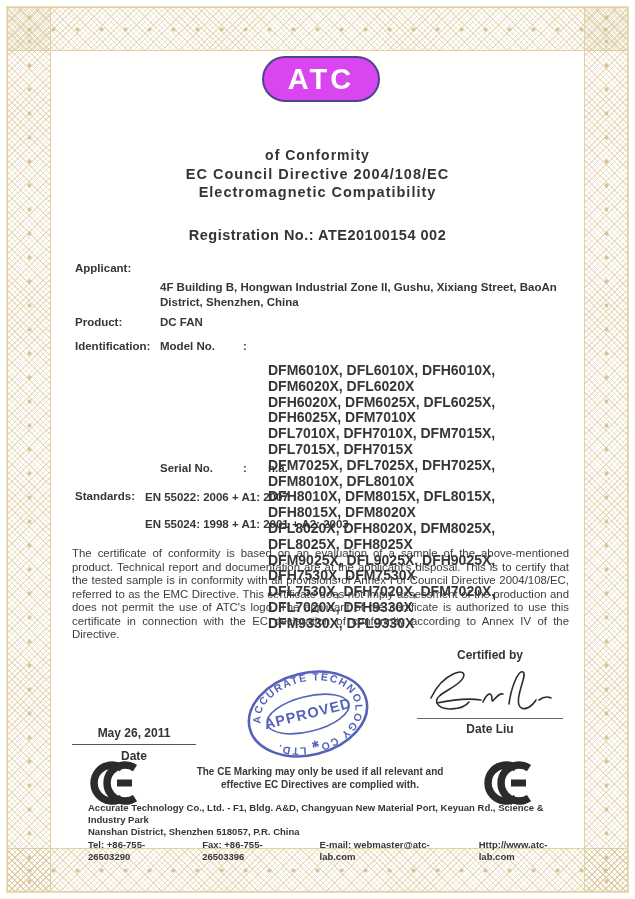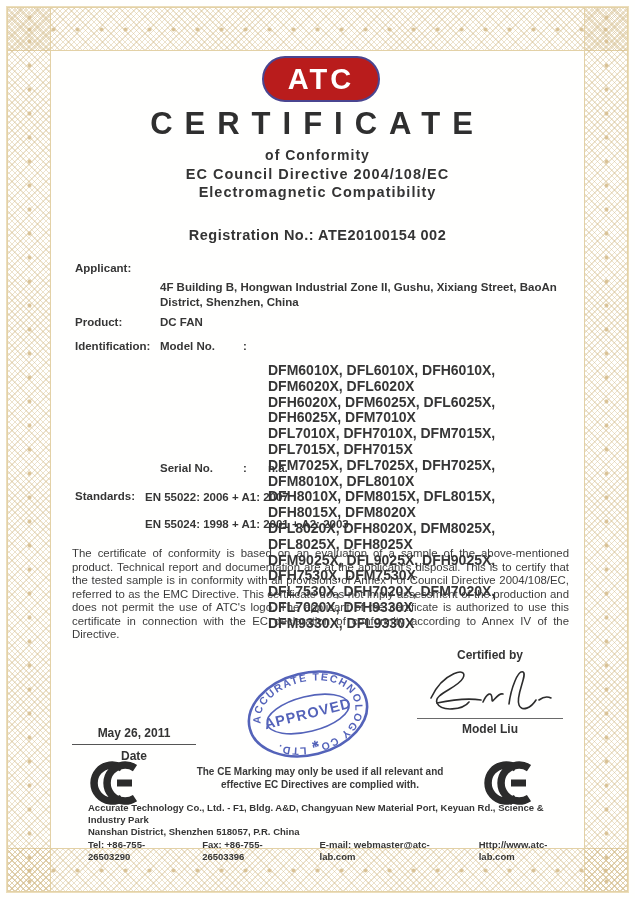--- a/index.html
+++ b/index.html
@@ -25,21 +25,21 @@
       repeating-linear-gradient(-45deg, rgba(211,187,137,.42) 0 1px, rgba(0,0,0,0) 1px 4px);
   }
   .band.top{top:0} .band.bottom{bottom:0} .band.left{left:0} .band.right{right:0}
 
   
   .content { position:absolute; inset:0; }
   .abs { position:absolute; }
 
   .logo-pill {
     left:262px; top:56px; width:114px; height:42px;
-    background:#b91c1c; border:2px solid #4a4590; border-radius:26px;
+    background:#d946ef; border:2px solid #4a4590; border-radius:26px;
     display:flex; align-items:center; justify-content:center;
   }
   .logo-text { color:#ffffff; font-size:29px; font-weight:bold; letter-spacing:3px; line-height:1; }
 
   .title-main  { left:0; right:0; top:106px; text-align:center; font-size:31px; font-weight:bold; letter-spacing:12px; color:#2f2f2f; }
   .title-sub1  { left:0; right:0; top:147px; text-align:center; font-size:14px;   font-weight:bold; letter-spacing:1px; }
   .title-sub2  { left:0; right:0; top:166px; text-align:center; font-size:14.5px; font-weight:bold; letter-spacing:1px; }
   .title-sub3  { left:0; right:0; top:184px; text-align:center; font-size:14.5px; font-weight:bold; letter-spacing:1px; }
   .registration{ left:0; right:0; top:227px; text-align:center; font-size:14.5px; font-weight:bold; letter-spacing:.5px; }
 
@@ -92,21 +92,20 @@
     <div class="band v left"></div>
     <div class="band v right"></div>
   </div>
 
   <div class="content">
 
     <div class="abs logo-pill">
       <span class="logo-text">ATC</span>
     </div>
 
-    <div class="abs title-main">CERTIFICATE</div>
     <div class="abs title-sub1">of Conformity</div>
     <div class="abs title-sub2">EC Council Directive 2004/108/EC</div>
     <div class="abs title-sub3">Electromagnetic Compatibility</div>
     <div class="abs registration">Registration No.: ATE20100154 002</div>
 
     <div class="abs row row-applicant">
       <span class="lbl">Applicant:</span>
     </div>
     <div class="abs addr val">4F Building B, Hongwan Industrial Zone II, Gushu, Xixiang Street, BaoAn District, Shenzhen, China</div>
 
@@ -150,21 +149,21 @@
       <svg class="sign-svg" width="146" height="58" viewBox="0 0 146 58">
         <g fill="none" stroke="#2c2c2c" stroke-width="1.6" stroke-linecap="round">
           <path d="M14,38 C26,12 52,6 46,18 C41,28 16,34 20,43 C24,52 46,50 52,42"></path>
           <path d="M20,43 C34,40 52,38 64,40"></path>
           <path d="M66,42 c4,-9 9,-11 9,-3 c0,7 5,-7 11,-5"></path>
           <path d="M92,44 c2,-16 9,-34 14,-32 c5,2 -8,24 -4,33 c3,7 12,3 17,-5"></path>
           <path d="M122,40 c4,-3 8,-4 12,-2"></path>
         </g>
       </svg>
       <hr class="sign-line">
-      <div class="sign-name">Model Liu</div>
+      <div class="sign-name">Date Liu</div>
     </div>
 
     <div class="abs date-block">
       <div class="date-value">May 26, 2011</div>
       <hr class="date-line">
       <div class="date-label">Date</div>
     </div>
 
     <div class="abs stamp-wrap">
       <svg width="140" height="100" viewBox="0 0 140 100">

